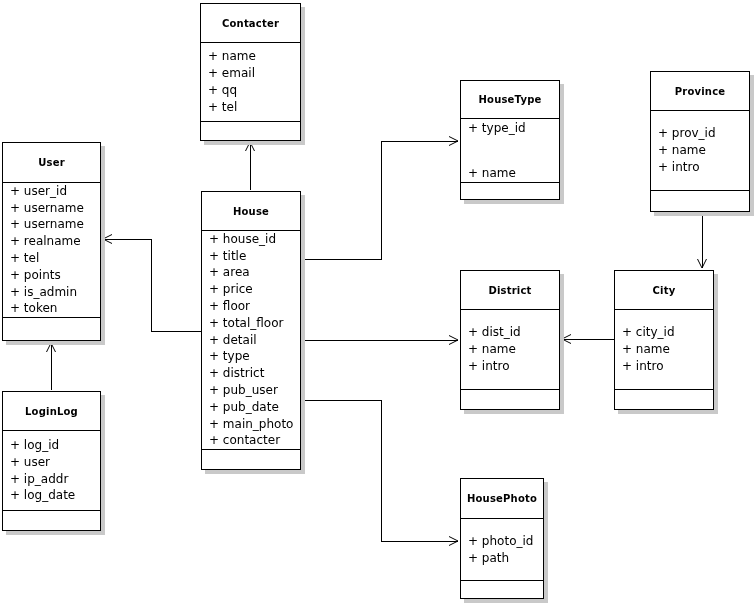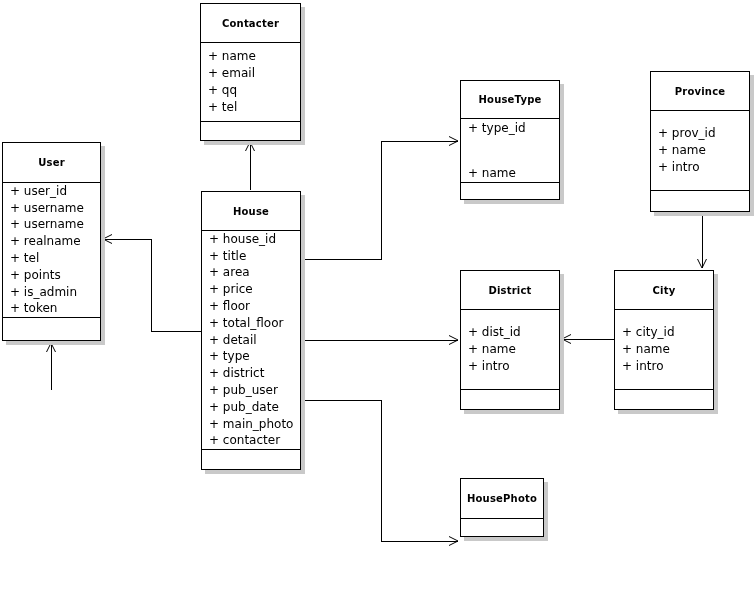--- a/index.html
+++ b/index.html
@@ -164,19 +164,33 @@
   <div class="cls" style="left:614px;top:270px;width:100px;">
     <div class="ttl" style="height:38px;">City</div>
     <div class="att" style="height:80px;">
       <div class="attr">+ city_id</div>
       <div class="attr">+ name</div>
       <div class="attr">+ intro</div>
     </div>
     <div class="mth" style="height:20px;"></div>
   </div>
 
+  <div class="cls" style="left:2px;top:391px;width:99px;">
+    <div class="ttl" style="height:38px;">LoginLog</div>
+    <div class="att" style="height:80px;">
+      <div class="attr">+ log_id</div>
+      <div class="attr">+ user</div>
+      <div class="attr">+ ip_addr</div>
+      <div class="attr">+ log_date</div>
+    </div>
+    <div class="mth" style="height:20px;"></div>
+  </div>
 
   <div class="cls" style="left:460px;top:478px;width:84px;">
     <div class="ttl" style="height:39px;">HousePhoto</div>
+    <div class="att" style="height:62px;">
+      <div class="attr">+ photo_id</div>
+      <div class="attr">+ path</div>
+    </div>
     <div class="mth" style="height:18px;"></div>
   </div>
 
 </div>
 
 </body></html>

